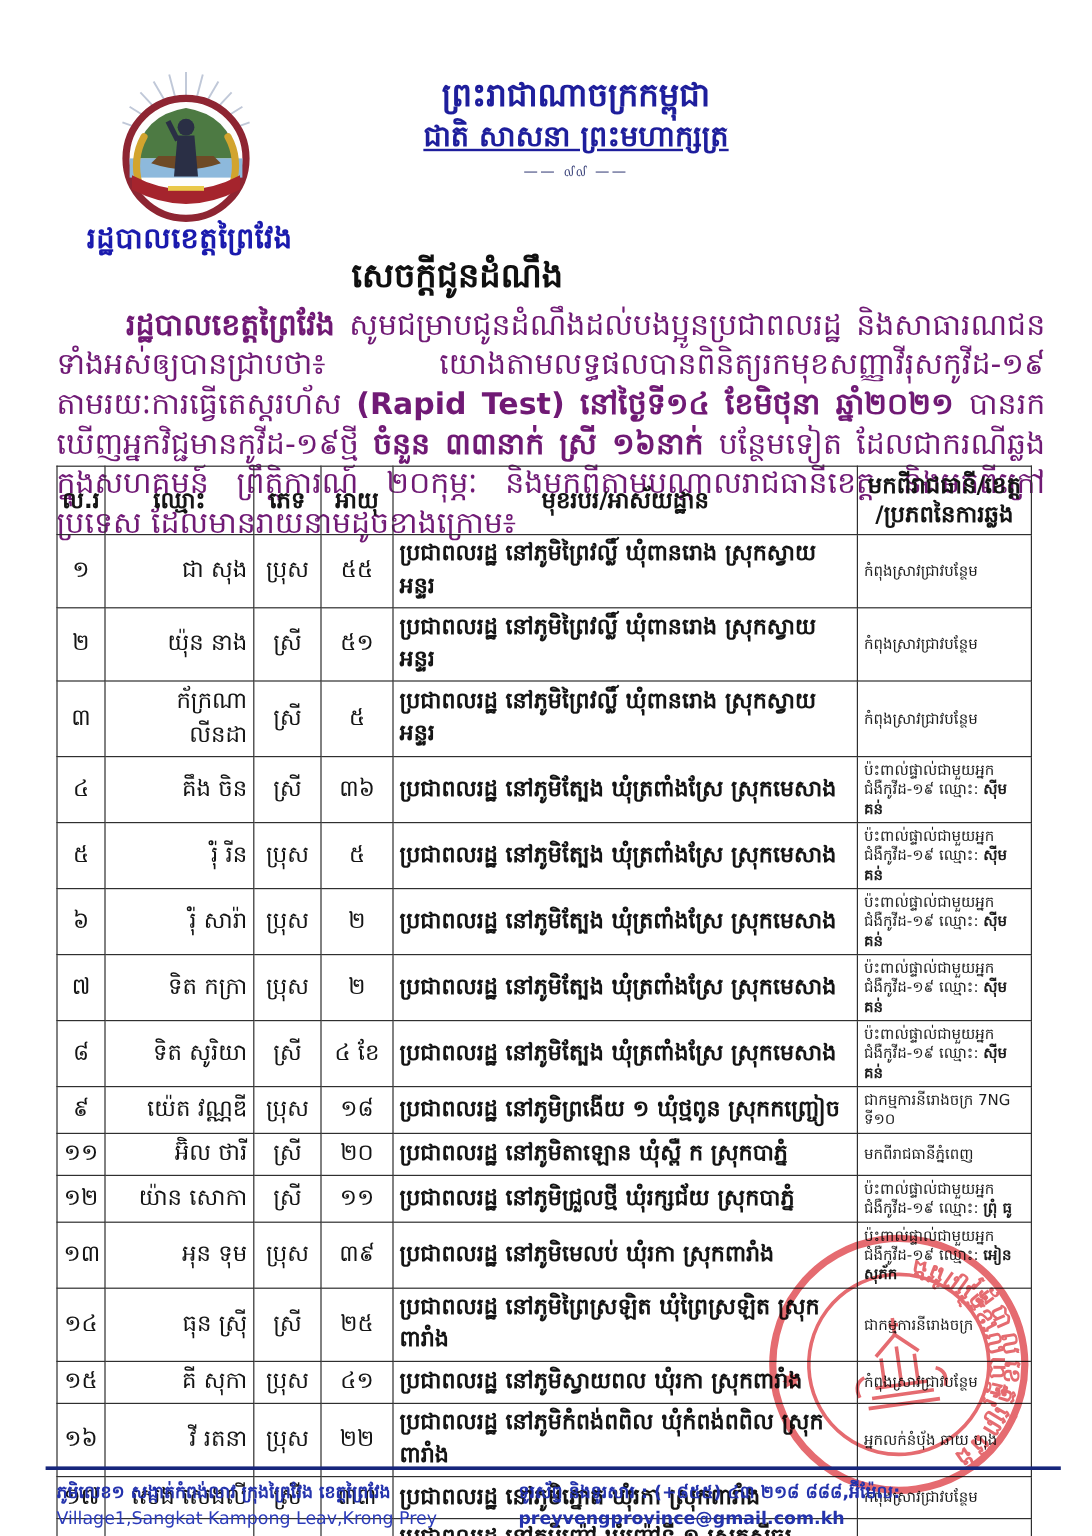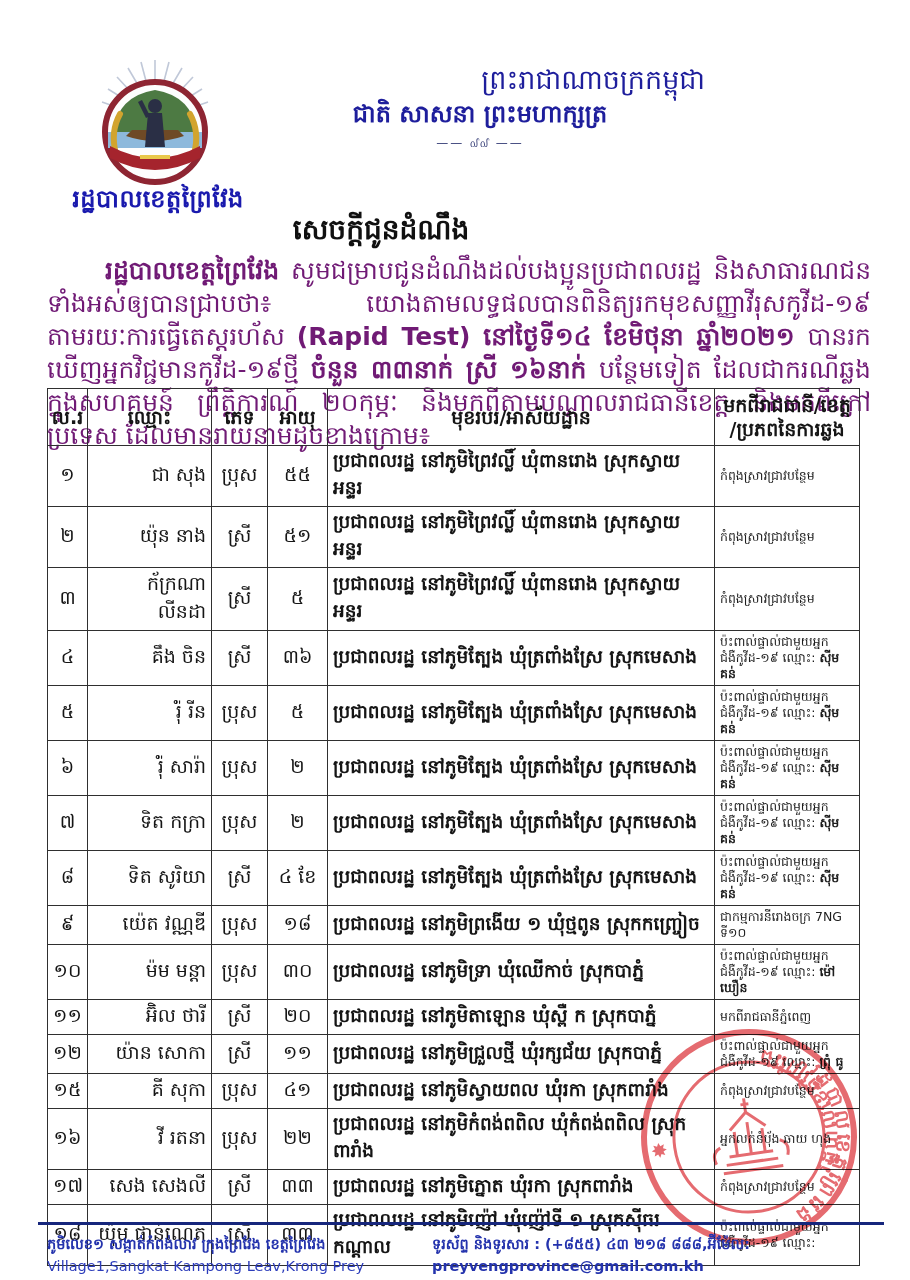--- a/index.html
+++ b/index.html
@@ -12,22 +12,22 @@
   .abs{position:absolute;}
   .b{font-weight:bold;}
 
   
   .seal{left:88px;top:58px;width:134px;height:134px;}
   .admin-title{
     left:24px;top:184px;width:268px;text-align:center;
     font-size:24px;font-weight:bold;color:#1a1aae;letter-spacing:.5px;
   }
   .kingdom-block{left:255px;top:62px;width:450px;text-align:center;color:#1e1e9c;}
-  .kingdom{font-size:27px;font-weight:normal;line-height:36px;text-align:right;}
-  .motto{font-size:24px;font-weight:bold;line-height:32px;}
+  .kingdom{font-size:27px;font-weight:bold;line-height:36px;}
+  .motto{font-size:24px;font-weight:bold;line-height:32px;text-decoration:underline;}
   .ornament{margin-top:6px;font-size:12px;color:#323a74;letter-spacing:2px;}
 
   .doc-title{
     left:0;top:212px;width:762px;text-align:center;
     font-size:28px;font-weight:bold;color:#101010;
   }
 
   .paragraph{
     left:47px;top:254px;width:824px;
     font-size:25px;line-height:33px;text-align:justify;
@@ -200,42 +200,50 @@
       </tr>
       <tr>
         <td class="c-no">៩</td>
         <td class="c-name">យ៉េត វណ្ណឌី</td>
         <td class="c-gender">ប្រុស</td>
         <td class="c-age">១៨</td>
         <td class="c-addr">ប្រជាពលរដ្ឋ នៅភូមិព្រងើយ ១ ឃុំថ្មពូន ស្រុកកញ្ច្រៀច</td>
         <td class="c-src">ជាកម្មការនីរោងចក្រ 7NG ទី១០</td>
       </tr>
       <tr>
-        <td class="c-no">១០</td>
-        <td class="c-name">ម៉ម មន្តា</td>
-        <td class="c-gender">ប្រុស</td>
-        <td class="c-age">៣០</td>
-        <td class="c-addr">ប្រជាពលរដ្ឋ នៅភូមិទ្រា ឃុំឈើកាច់ ស្រុកបាភ្នំ</td>
-        <td class="c-src">ប៉ះពាល់ផ្ទាល់ជាមួយអ្នកជំងឺកូវីដ-១៩ ឈ្មោះ: <span class="b">ម៉ៅ ឃឿន</span></td>
-      </tr>
-      <tr>
         <td class="c-no">១១</td>
         <td class="c-name">អ៊ិល ថារី</td>
         <td class="c-gender">ស្រី</td>
         <td class="c-age">២០</td>
         <td class="c-addr">ប្រជាពលរដ្ឋ នៅភូមិតាឡោន ឃុំស្ពឺ ក ស្រុកបាភ្នំ</td>
         <td class="c-src">មកពីរាជធានីភ្នំពេញ</td>
       </tr>
       <tr>
         <td class="c-no">១២</td>
         <td class="c-name">យ៉ាន សោកា</td>
         <td class="c-gender">ស្រី</td>
         <td class="c-age">១១</td>
         <td class="c-addr">ប្រជាពលរដ្ឋ នៅភូមិជ្រួលថ្មី ឃុំរក្សជ័យ ស្រុកបាភ្នំ</td>
         <td class="c-src">ប៉ះពាល់ផ្ទាល់ជាមួយអ្នកជំងឺកូវីដ-១៩ ឈ្មោះ: <span class="b">ព្រុំ ធូ</span></td>
+      </tr>
+      <tr>
+        <td class="c-no">១៣</td>
+        <td class="c-name">អុន ទុម</td>
+        <td class="c-gender">ប្រុស</td>
+        <td class="c-age">៣៩</td>
+        <td class="c-addr">ប្រជាពលរដ្ឋ នៅភូមិមេលប់ ឃុំរកា ស្រុកពារាំង</td>
+        <td class="c-src">ប៉ះពាល់ផ្ទាល់ជាមួយអ្នកជំងឺកូវីដ-១៩ ឈ្មោះ: <span class="b">អៀន សុភ័ក</span></td>
+      </tr>
+      <tr>
+        <td class="c-no">១៤</td>
+        <td class="c-name">ធុន ស្រ៊ី</td>
+        <td class="c-gender">ស្រី</td>
+        <td class="c-age">២៥</td>
+        <td class="c-addr">ប្រជាពលរដ្ឋ នៅភូមិព្រៃស្រឡិត ឃុំព្រៃស្រឡិត ស្រុកពារាំង</td>
+        <td class="c-src">ជាកម្មការនីរោងចក្រ</td>
       </tr>
       <tr>
         <td class="c-no">១៥</td>
         <td class="c-name">គី សុកា</td>
         <td class="c-gender">ប្រុស</td>
         <td class="c-age">៤១</td>
         <td class="c-addr">ប្រជាពលរដ្ឋ នៅភូមិស្វាយពល ឃុំរកា ស្រុកពារាំង</td>
         <td class="c-src">កំពុងស្រាវជ្រាវបន្ថែម</td>
       </tr>
       <tr>

